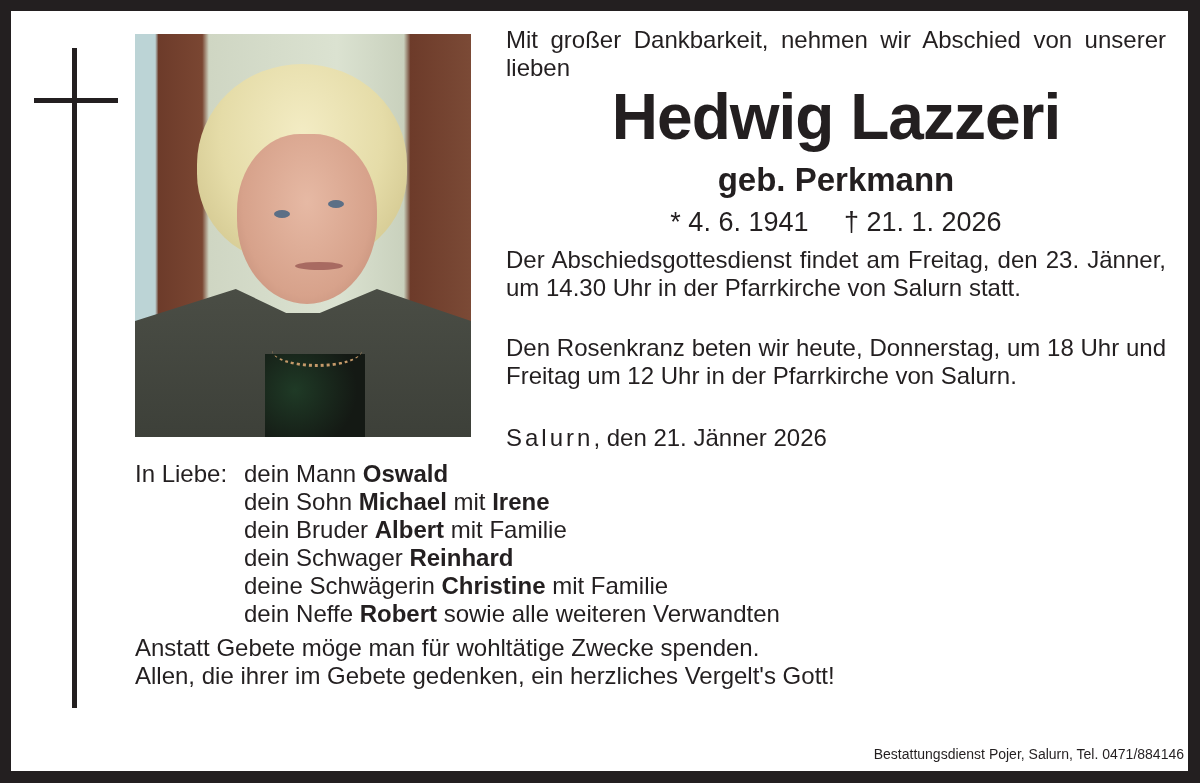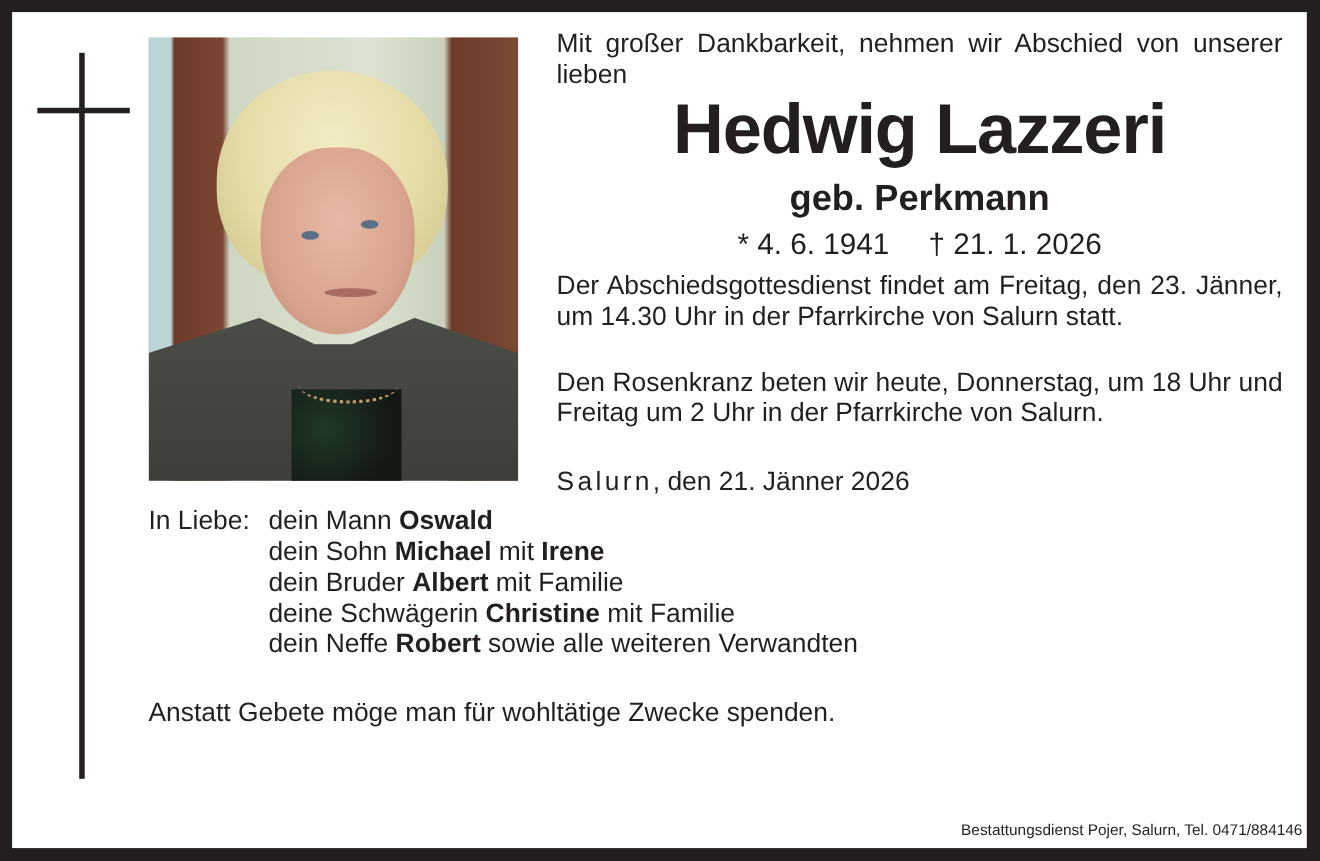--- a/index.html
+++ b/index.html
@@ -86,28 +86,30 @@
 </div>
 
 <div class="txt justify intro">Mit großer Dankbarkeit, nehmen wir Abschied von unserer lieben</div>
 <div class="name">Hedwig Lazzeri</div>
 <div class="birthname">geb. Perkmann</div>
 <div class="dates">
   <span>* 4. 6. 1941</span>
   <span>† 21. 1. 2026</span>
 </div>
 <div class="txt justify service">Der Abschiedsgottesdienst findet am Freitag, den 23. Jänner, um 14.30 Uhr in der Pfarrkirche von Salurn statt.</div>
-<div class="txt justify rosary">Den Rosenkranz beten wir heute, Donnerstag, um 18 Uhr und Freitag um 2 Uhr in der Pfarrkirche von Salurn.</div>
+<div class="txt justify rosary">Den Rosenkranz beten wir heute, Donnerstag, um 18 Uhr und Freitag um 12 Uhr in der Pfarrkirche von Salurn.</div>
 <div class="txt placedate"><span class="spaced">Salurn</span><span>, den 21. Jänner 2026</span></div>
 
 <div class="family">
   <div class="row"><span class="lead">In Liebe:</span><span>dein Mann </span><b>Oswald</b></div>
   <div class="row"><span class="indent"></span><span>dein Sohn </span><b>Michael</b><span> mit </span><b>Irene</b></div>
   <div class="row"><span class="indent"></span><span>dein Bruder </span><b>Albert</b><span> mit Familie</span></div>
+  <div class="row"><span class="indent"></span><span>dein Schwager </span><b>Reinhard</b></div>
   <div class="row"><span class="indent"></span><span>deine Schwägerin </span><b>Christine</b><span> mit Familie</span></div>
   <div class="row"><span class="indent"></span><span>dein Neffe </span><b>Robert</b><span> sowie alle weiteren Verwandten</span></div>
 </div>
 
 <div class="txt thanks" style="white-space: normal;">
   <div>Anstatt Gebete möge man für wohltätige Zwecke spenden.</div>
+  <div>Allen, die ihrer im Gebete gedenken, ein herzliches Vergelt's Gott!</div>
 </div>
 
 <div class="footer">Bestattungsdienst Pojer, Salurn, Tel. 0471/884146</div>
 
 </body></html>

